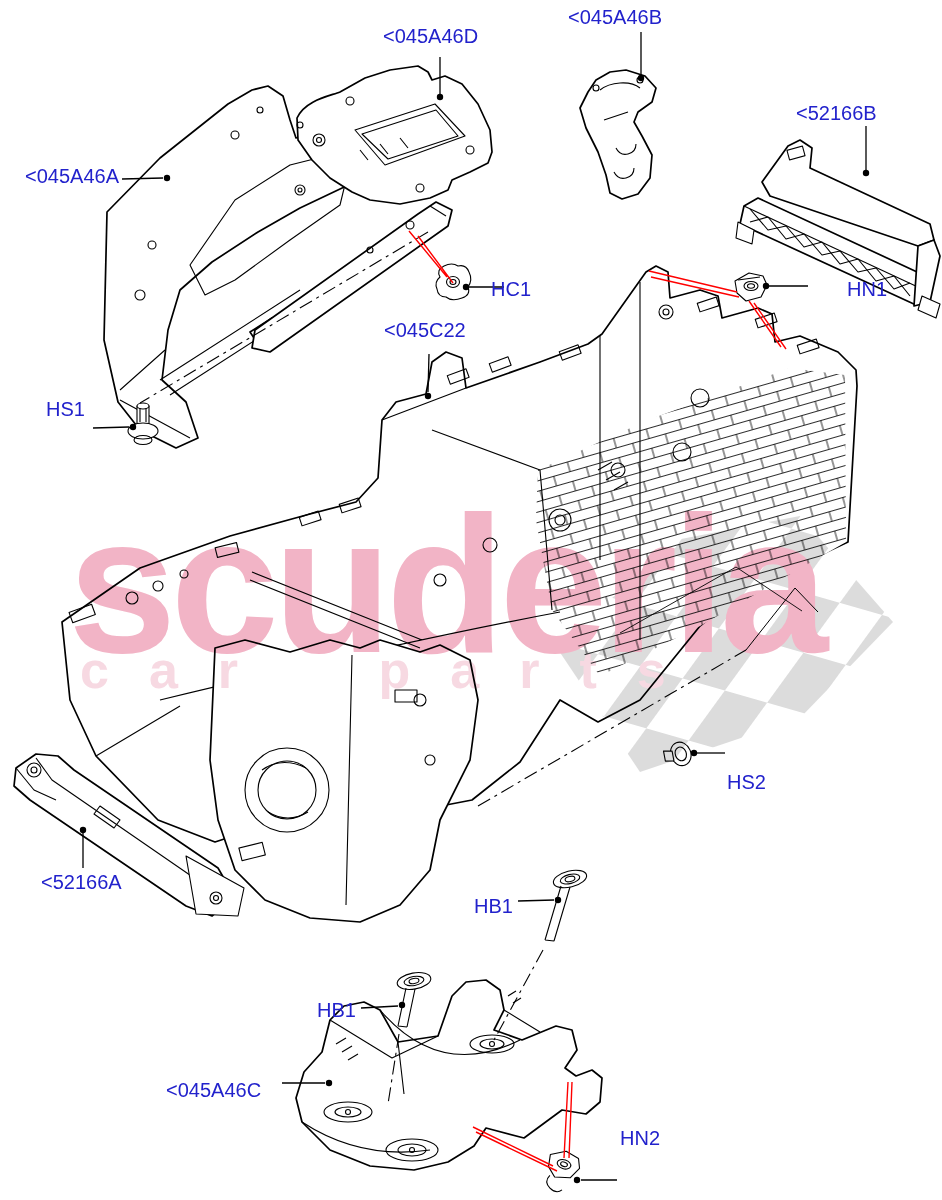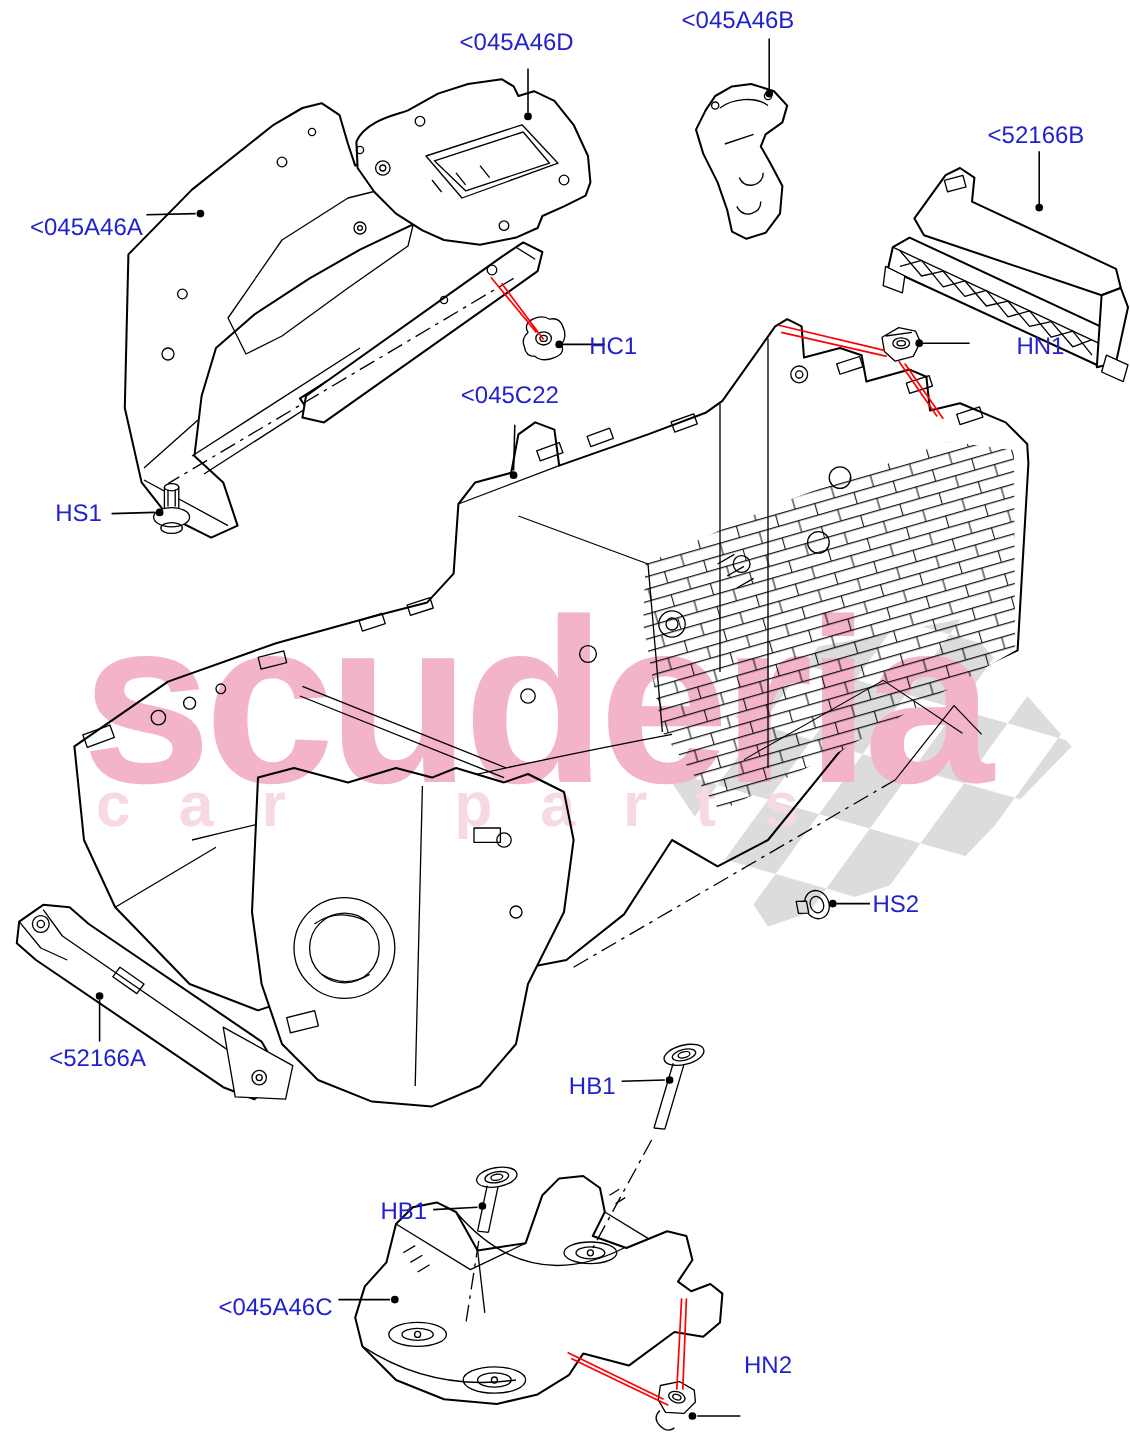--- a/index.html
+++ b/index.html
@@ -4,31 +4,31 @@
 <style>
   html,body{margin:0;padding:0;background:#fff;}
   #stage{position:relative;width:942px;height:1200px;background:#fff;overflow:hidden;
          font-family:"Liberation Sans",sans-serif;}
   #artwork,#watermark{position:absolute;left:0;top:0;width:942px;height:1200px;}
   #watermark{mix-blend-mode:multiply;pointer-events:none;}
   .co{position:absolute;font-size:20px;line-height:20px;color:#2222cc;white-space:nowrap;
       font-family:"Liberation Sans",sans-serif;}
   #co-0{left:383px;top:26px}
   #co-1{left:568px;top:7px}
-  #co-2{left:823px;top:103px}
-  #co-3{left:25px;top:180px}
+  #co-2{left:796px;top:103px}
+  #co-3{left:25px;top:166px}
   #co-4{left:491px;top:279px}
   #co-5{left:847px;top:279px}
   #co-6{left:384px;top:320px}
-  #co-7{left:46px;top:418px}
-  #co-8{left:727px;top:744px}
+  #co-7{left:46px;top:399px}
+  #co-8{left:727px;top:772px}
   #co-9{left:41px;top:872px}
   #co-10{left:474px;top:896px}
   #co-11{left:317px;top:1000px}
-  #co-12{left:182px;top:1080px}
+  #co-12{left:166px;top:1080px}
   #co-13{left:620px;top:1128px}
   .ln{stroke:#000;fill:none}
   .part{stroke:#000;fill:#fff;stroke-width:1.7;stroke-linejoin:round}
   .det{stroke:#000;fill:none;stroke-width:1.1;stroke-linejoin:round}
   .detf{stroke:#000;fill:#fff;stroke-width:1.1;stroke-linejoin:round}
   .leader{stroke:#000;stroke-width:1.3;fill:none}
   .dashdot{stroke:#000;stroke-width:1.1;fill:none;stroke-dasharray:14 5 3 5}
   .red{stroke:#ff0000;stroke-width:1.4;fill:none}
 </style>
 </head>

